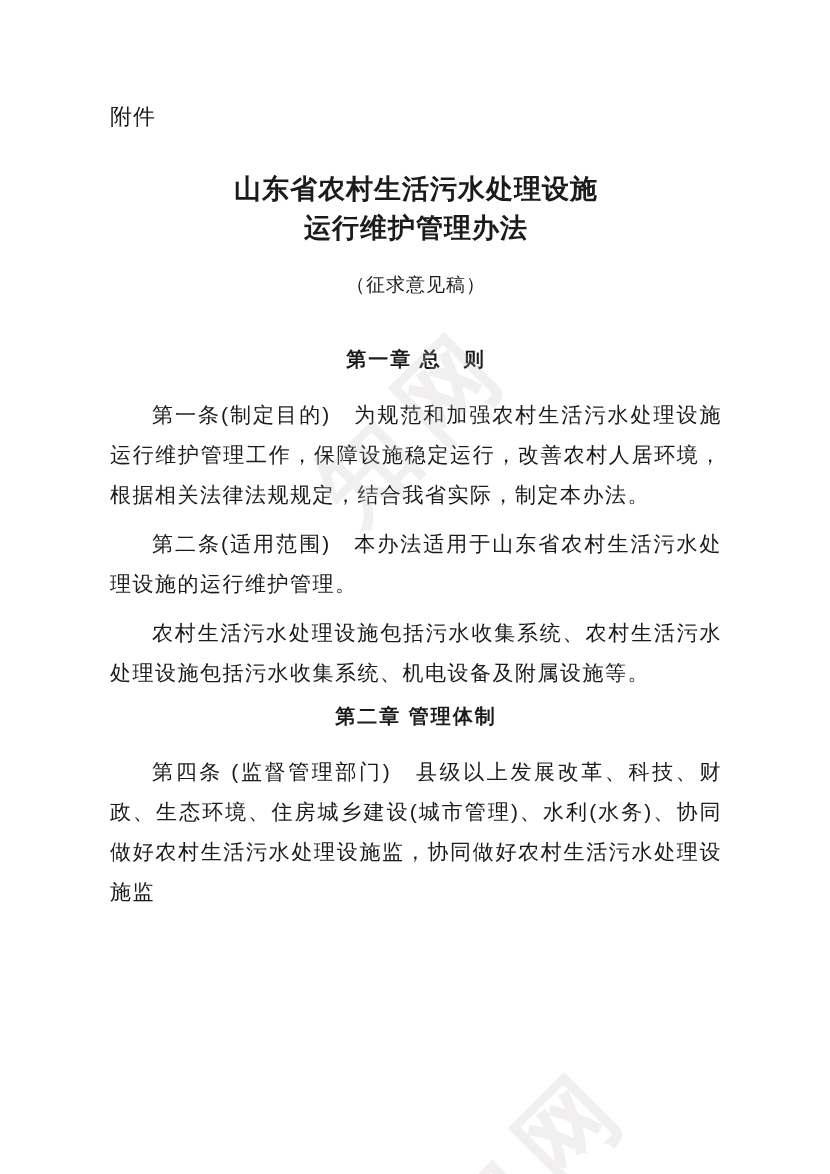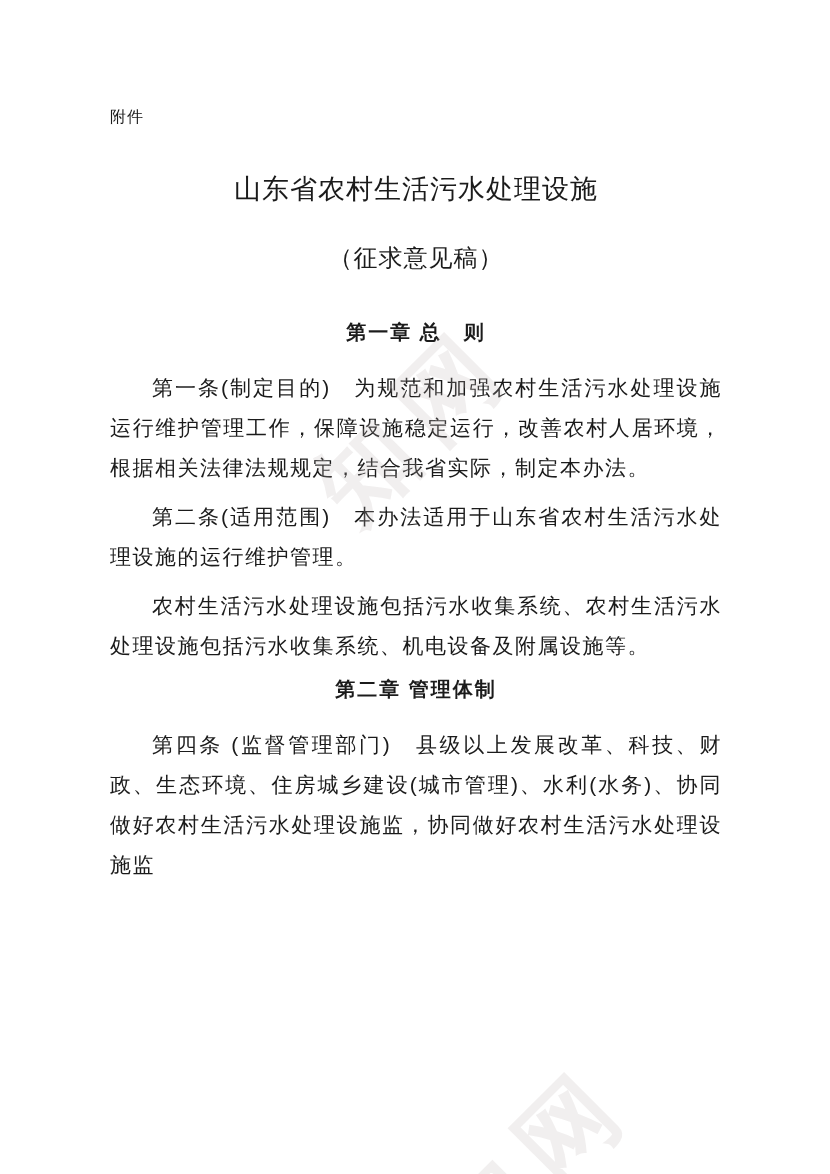--- a/index.html
+++ b/index.html
@@ -26,36 +26,36 @@
     color: rgba(190, 183, 181, 0.22);
     transform: rotate(-45deg);
     white-space: nowrap;
     pointer-events: none;
     user-select: none;
   }
   .watermark.center { left: 300px; top: 360px; }
   .watermark.bottom { left: 420px; top: 1100px; }
 
   .attachment-label {
-    font-size: 16px;
+    font-size: 22px;
     line-height: 26px;
     letter-spacing: 1px;
   }
   .doc-title {
     margin-top: 40px;
     text-align: center;
     font-size: 27px;
-    font-weight: normal;
+    font-weight: bold;
     line-height: 39px;
     letter-spacing: 1px;
   }
   .doc-subtitle {
-    margin-top: 36px;
+    margin-top: 24px;
     text-align: center;
-    font-size: 24px;
+    font-size: 19px;
     line-height: 26px;
     letter-spacing: 1px;
   }
   .chapter-heading {
     text-align: center;
     font-size: 20px;
     font-weight: bold;
     line-height: 28px;
     letter-spacing: 2px;
   }
@@ -76,20 +76,21 @@
 
 <div class="page">
 
   <div class="watermark center">知网</div>
   <div class="watermark bottom">知网</div>
 
   <div class="attachment-label">附件</div>
 
   <div class="doc-title">
     <div>山东省农村生活污水处理设施</div>
+    <div>运行维护管理办法</div>
   </div>
 
   <div class="doc-subtitle">（征求意见稿）</div>
 
   <div class="chapter-heading first">第一章 总　则</div>
 
   <div class="section-body">
     <p class="para">第一条(制定目的)　为规范和加强农村生活污水处理设施运行维护管理工作，保障设施稳定运行，改善农村人居环境，根据相关法律法规规定，结合我省实际，制定本办法。</p>
     <p class="para">第二条(适用范围)　本办法适用于山东省农村生活污水处理设施的运行维护管理。</p>
     <p class="para">农村生活污水处理设施包括污水收集系统、农村生活污水处理设施包括污水收集系统、机电设备及附属设施等。</p>

